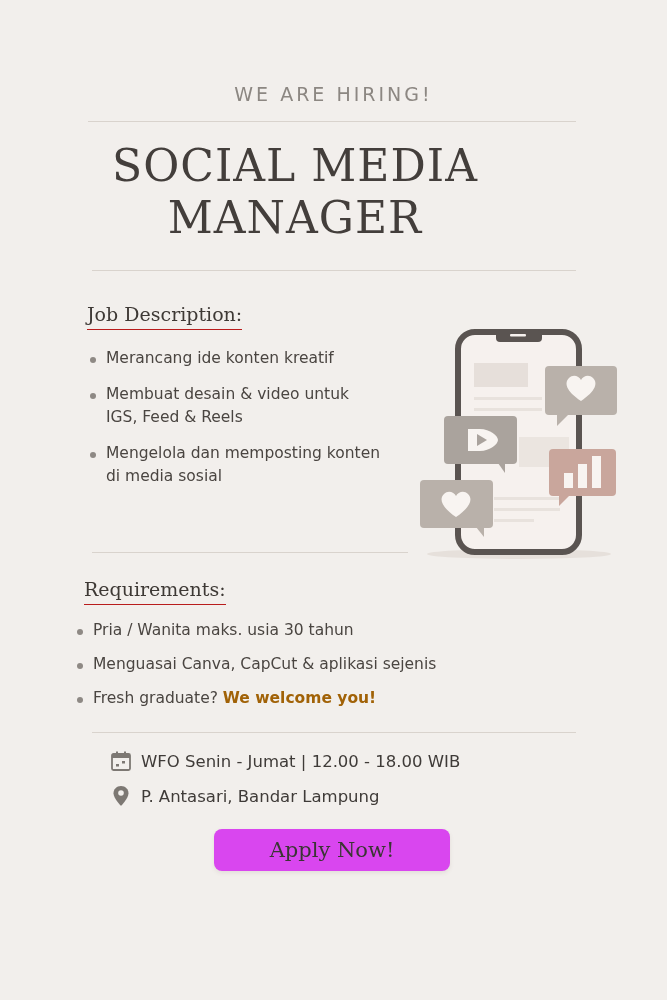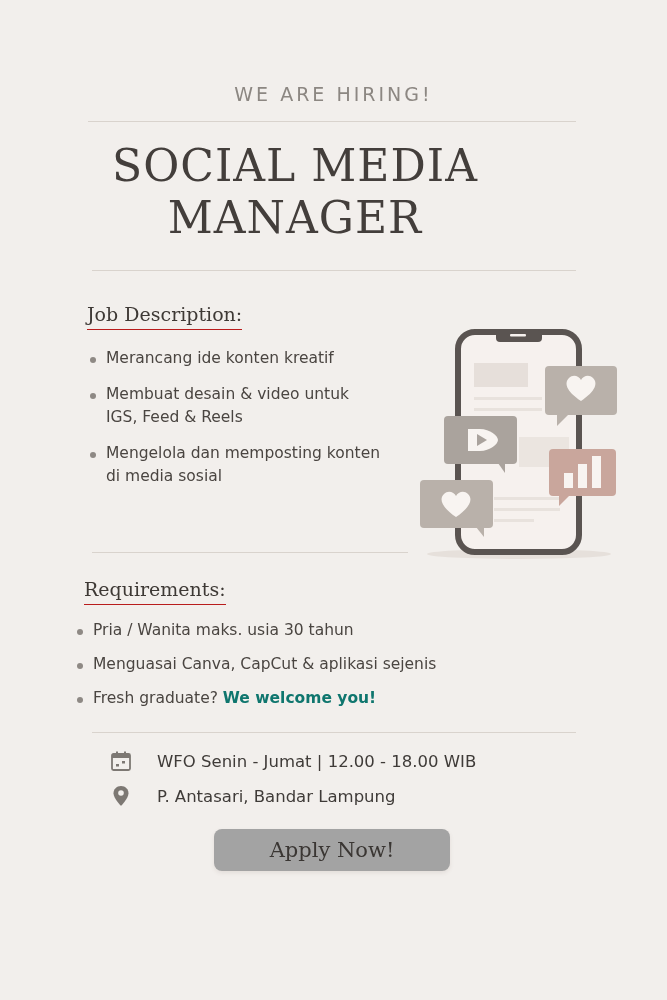--- a/index.html
+++ b/index.html
@@ -60,34 +60,34 @@
     }
     ul.bullets li .dot {
       position: absolute; left: 2px; top: 10px;
       width: 6px; height: 6px; border-radius: 50%;
       background: #8e8984;
     }
     .jd-list { left: 88px; top: 347px; width: 320px; }
     .jd-list li { margin-bottom: 13px; }
     .req-list { left: 75px; top: 619px; width: 380px; }
     .req-list li { margin-bottom: 11px; }
-    .req-list li b { font-weight: bold; color: #0f766e; }
+    .req-list li b { font-weight: bold; color: #a16207; }
 
     .info-row {
       display: flex; align-items: center;
       font-family: "DejaVu Sans", sans-serif;
-      font-size: 16.5px; color: #3f3b38; gap: 16px;
+      font-size: 16.5px; color: #3f3b38;
     }
     .info-row .ico { width: 24px; height: 24px; margin-right: 8px; display: flex; align-items: center; justify-content: center; }
     .info-1 { left: 109px; top: 749px; }
     .info-2 { left: 109px; top: 784px; }
 
     .apply-btn {
       left: 214px; top: 829px; width: 236px; height: 42px;
-      background: #a3a3a3;
+      background: #d946ef;
       border-radius: 8px;
       box-shadow: 0 2px 4px rgba(120,100,90,0.12);
       display: flex; align-items: center; justify-content: center;
       font-family: "DejaVu Serif", serif;
       font-size: 21px; color: #3a3633;
       border: none; cursor: pointer;
     }
 
     .illus { left: 414px; top: 325px; width: 210px; height: 240px; }
   </style>

